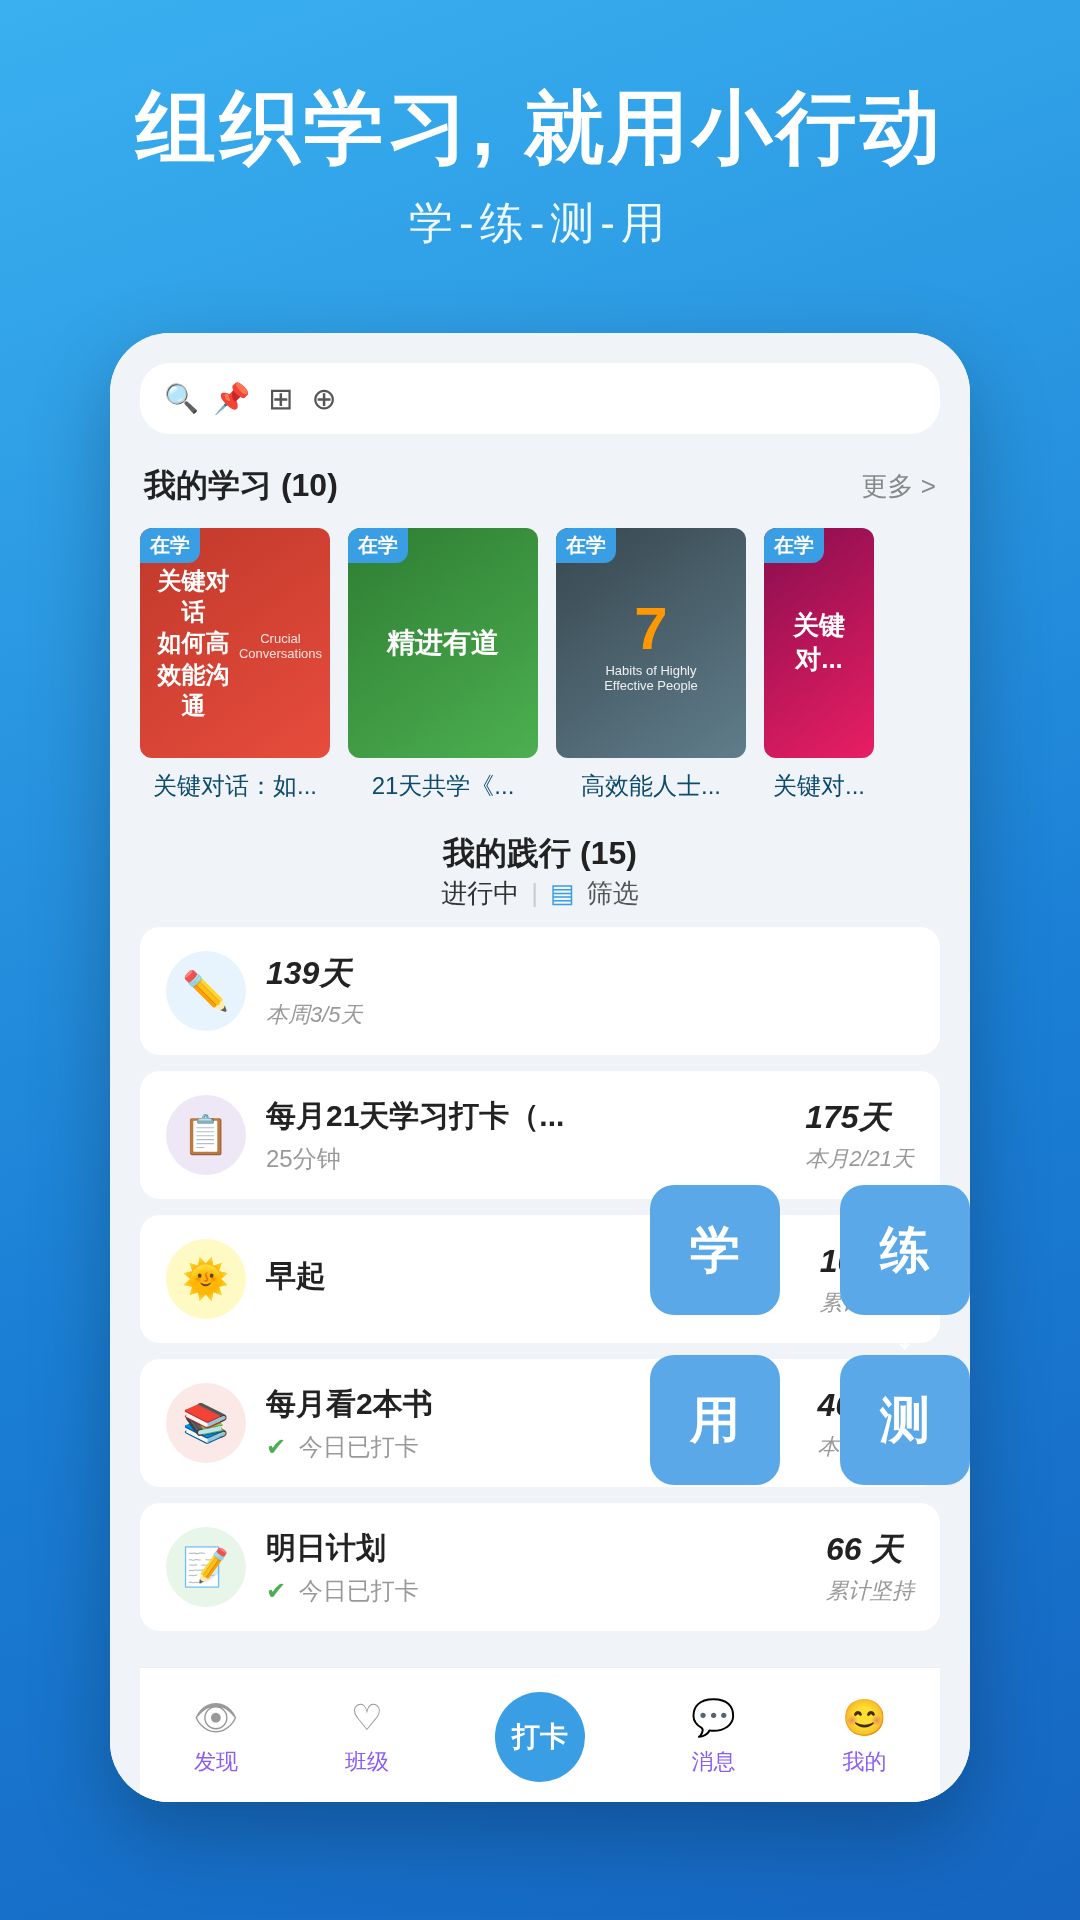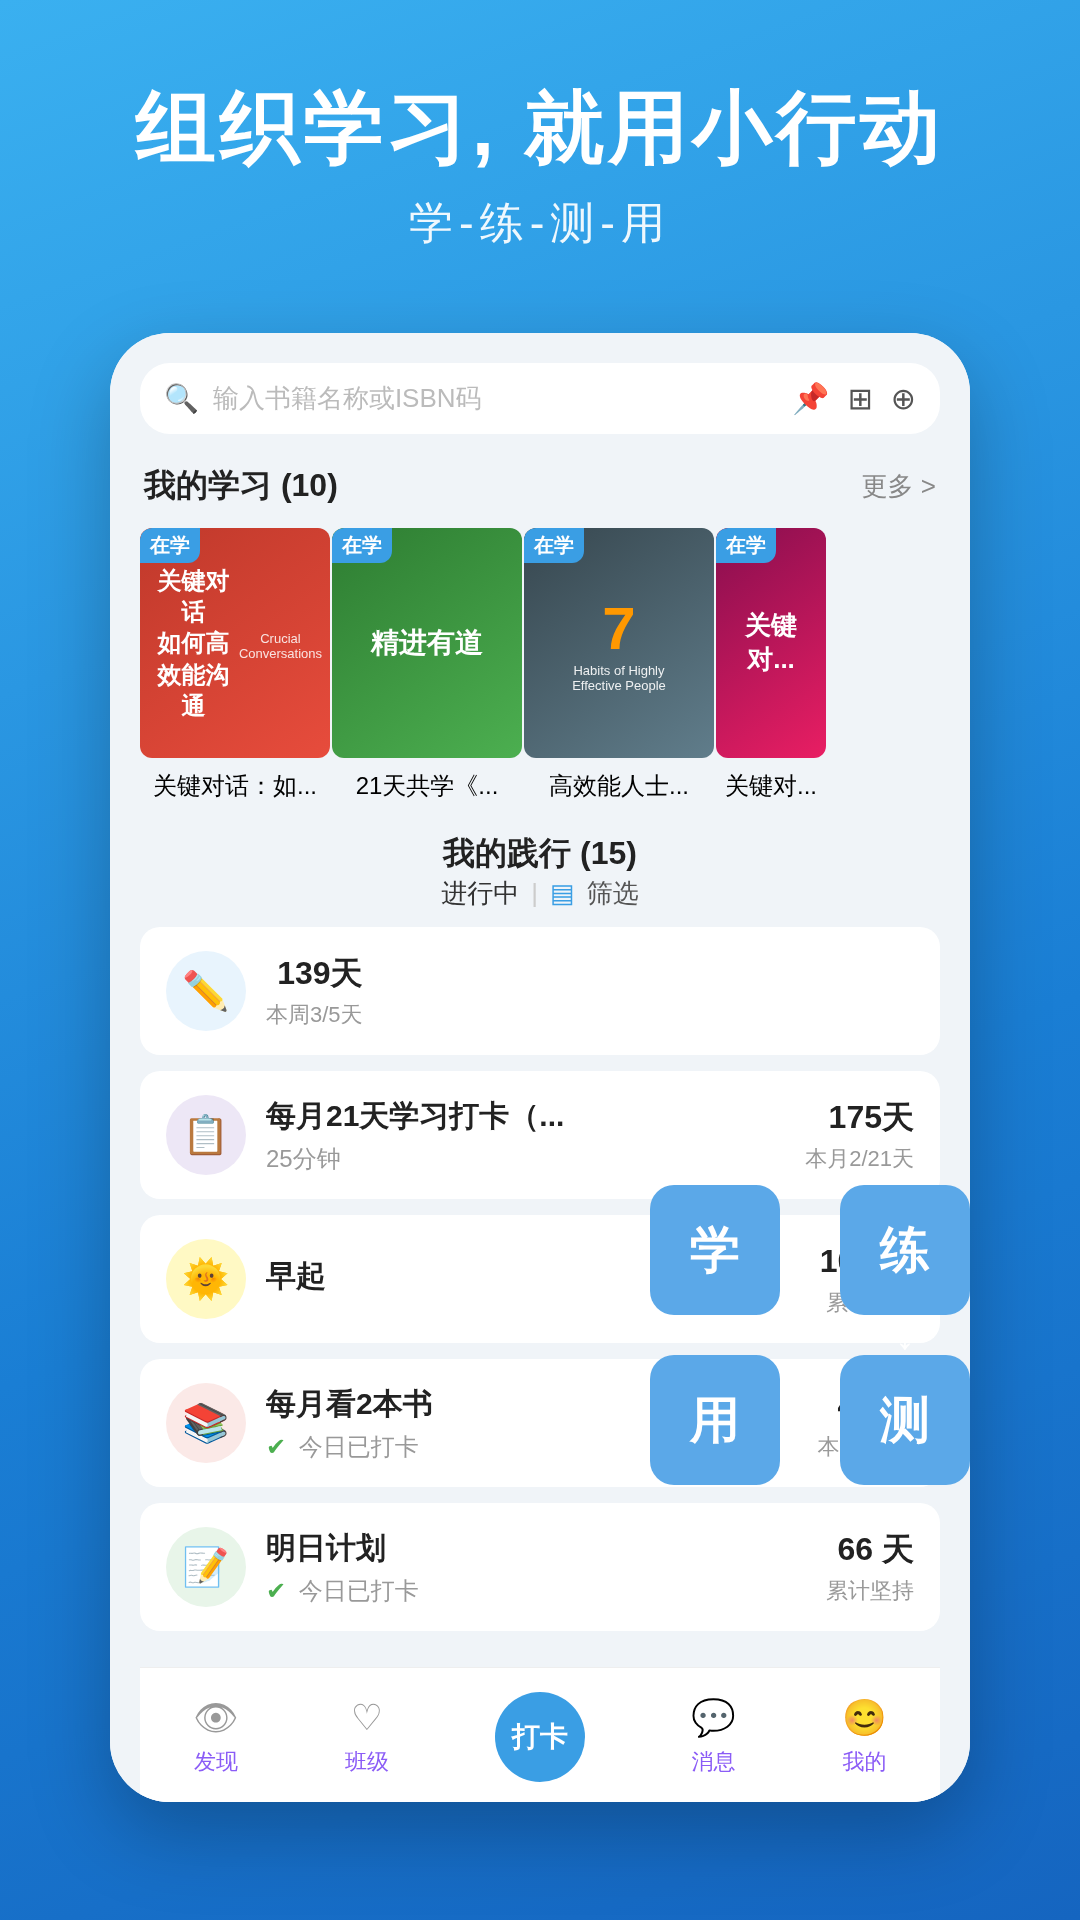--- a/index.html
+++ b/index.html
@@ -97,21 +97,21 @@
       color: #222;
     }
     .section-more {
       font-size: 26px;
       color: #888;
     }
 
     
     .book-list {
       display: flex;
-      gap: 2px;
+      gap: 18px;
       overflow-x: hidden;
       margin-bottom: 30px;
     }
     .book-item {
       width: 190px;
       flex-shrink: 0;
       text-align: center;
     }
     .book-cover {
       width: 190px;
@@ -126,21 +126,21 @@
       top: 0; left: 0;
       background: #3a9ee4;
       color: #fff;
       font-size: 20px;
       padding: 4px 10px;
       border-radius: 12px 0 12px 0;
       font-weight: 600;
     }
     .book-title-text {
       font-size: 24px;
-      color: #000000;
+      color: #0c4a6e;
       overflow: hidden;
       text-overflow: ellipsis;
       white-space: nowrap;
     }
 
     
     .practice-header {
       display: flex;
       justify-content: space-between;
       align-items: center;
@@ -207,21 +207,21 @@
     }
     .practice-sub {
       font-size: 24px;
       color: #999;
     }
     .practice-check {
       color: #4caf50;
       margin-right: 6px;
     }
     .practice-stats {
-      text-align: right;
+      font-style: italic;
     }
     .practice-days {
       font-size: 32px;
       font-weight: 700;
       color: #222;
       white-space: nowrap;
     }
     .practice-stat-sub {
       font-size: 22px;
       color: #999;
@@ -337,21 +337,20 @@
   <div class="hero-title">组织学习, 就用小行动</div>
   <div class="hero-subtitle">学-练-测-用</div>
 </div>
 
 <div class="phone-wrapper">
   <div class="phone">
     <div class="phone-inner">
 
       <div class="search-bar">
         <span class="search-icon-wrap">🔍</span>
-        <span class="search-input-fake">输入书籍名称或ISBN码</span>
         <div class="search-actions">
           <span class="search-action-btn pin">📌</span>
           <span class="search-action-btn scan">⊞</span>
           <span class="search-action-btn add">⊕</span>
         </div>
       </div>
 
       <div class="section-header">
         <div class="section-title">
           <span>我的学习</span>

